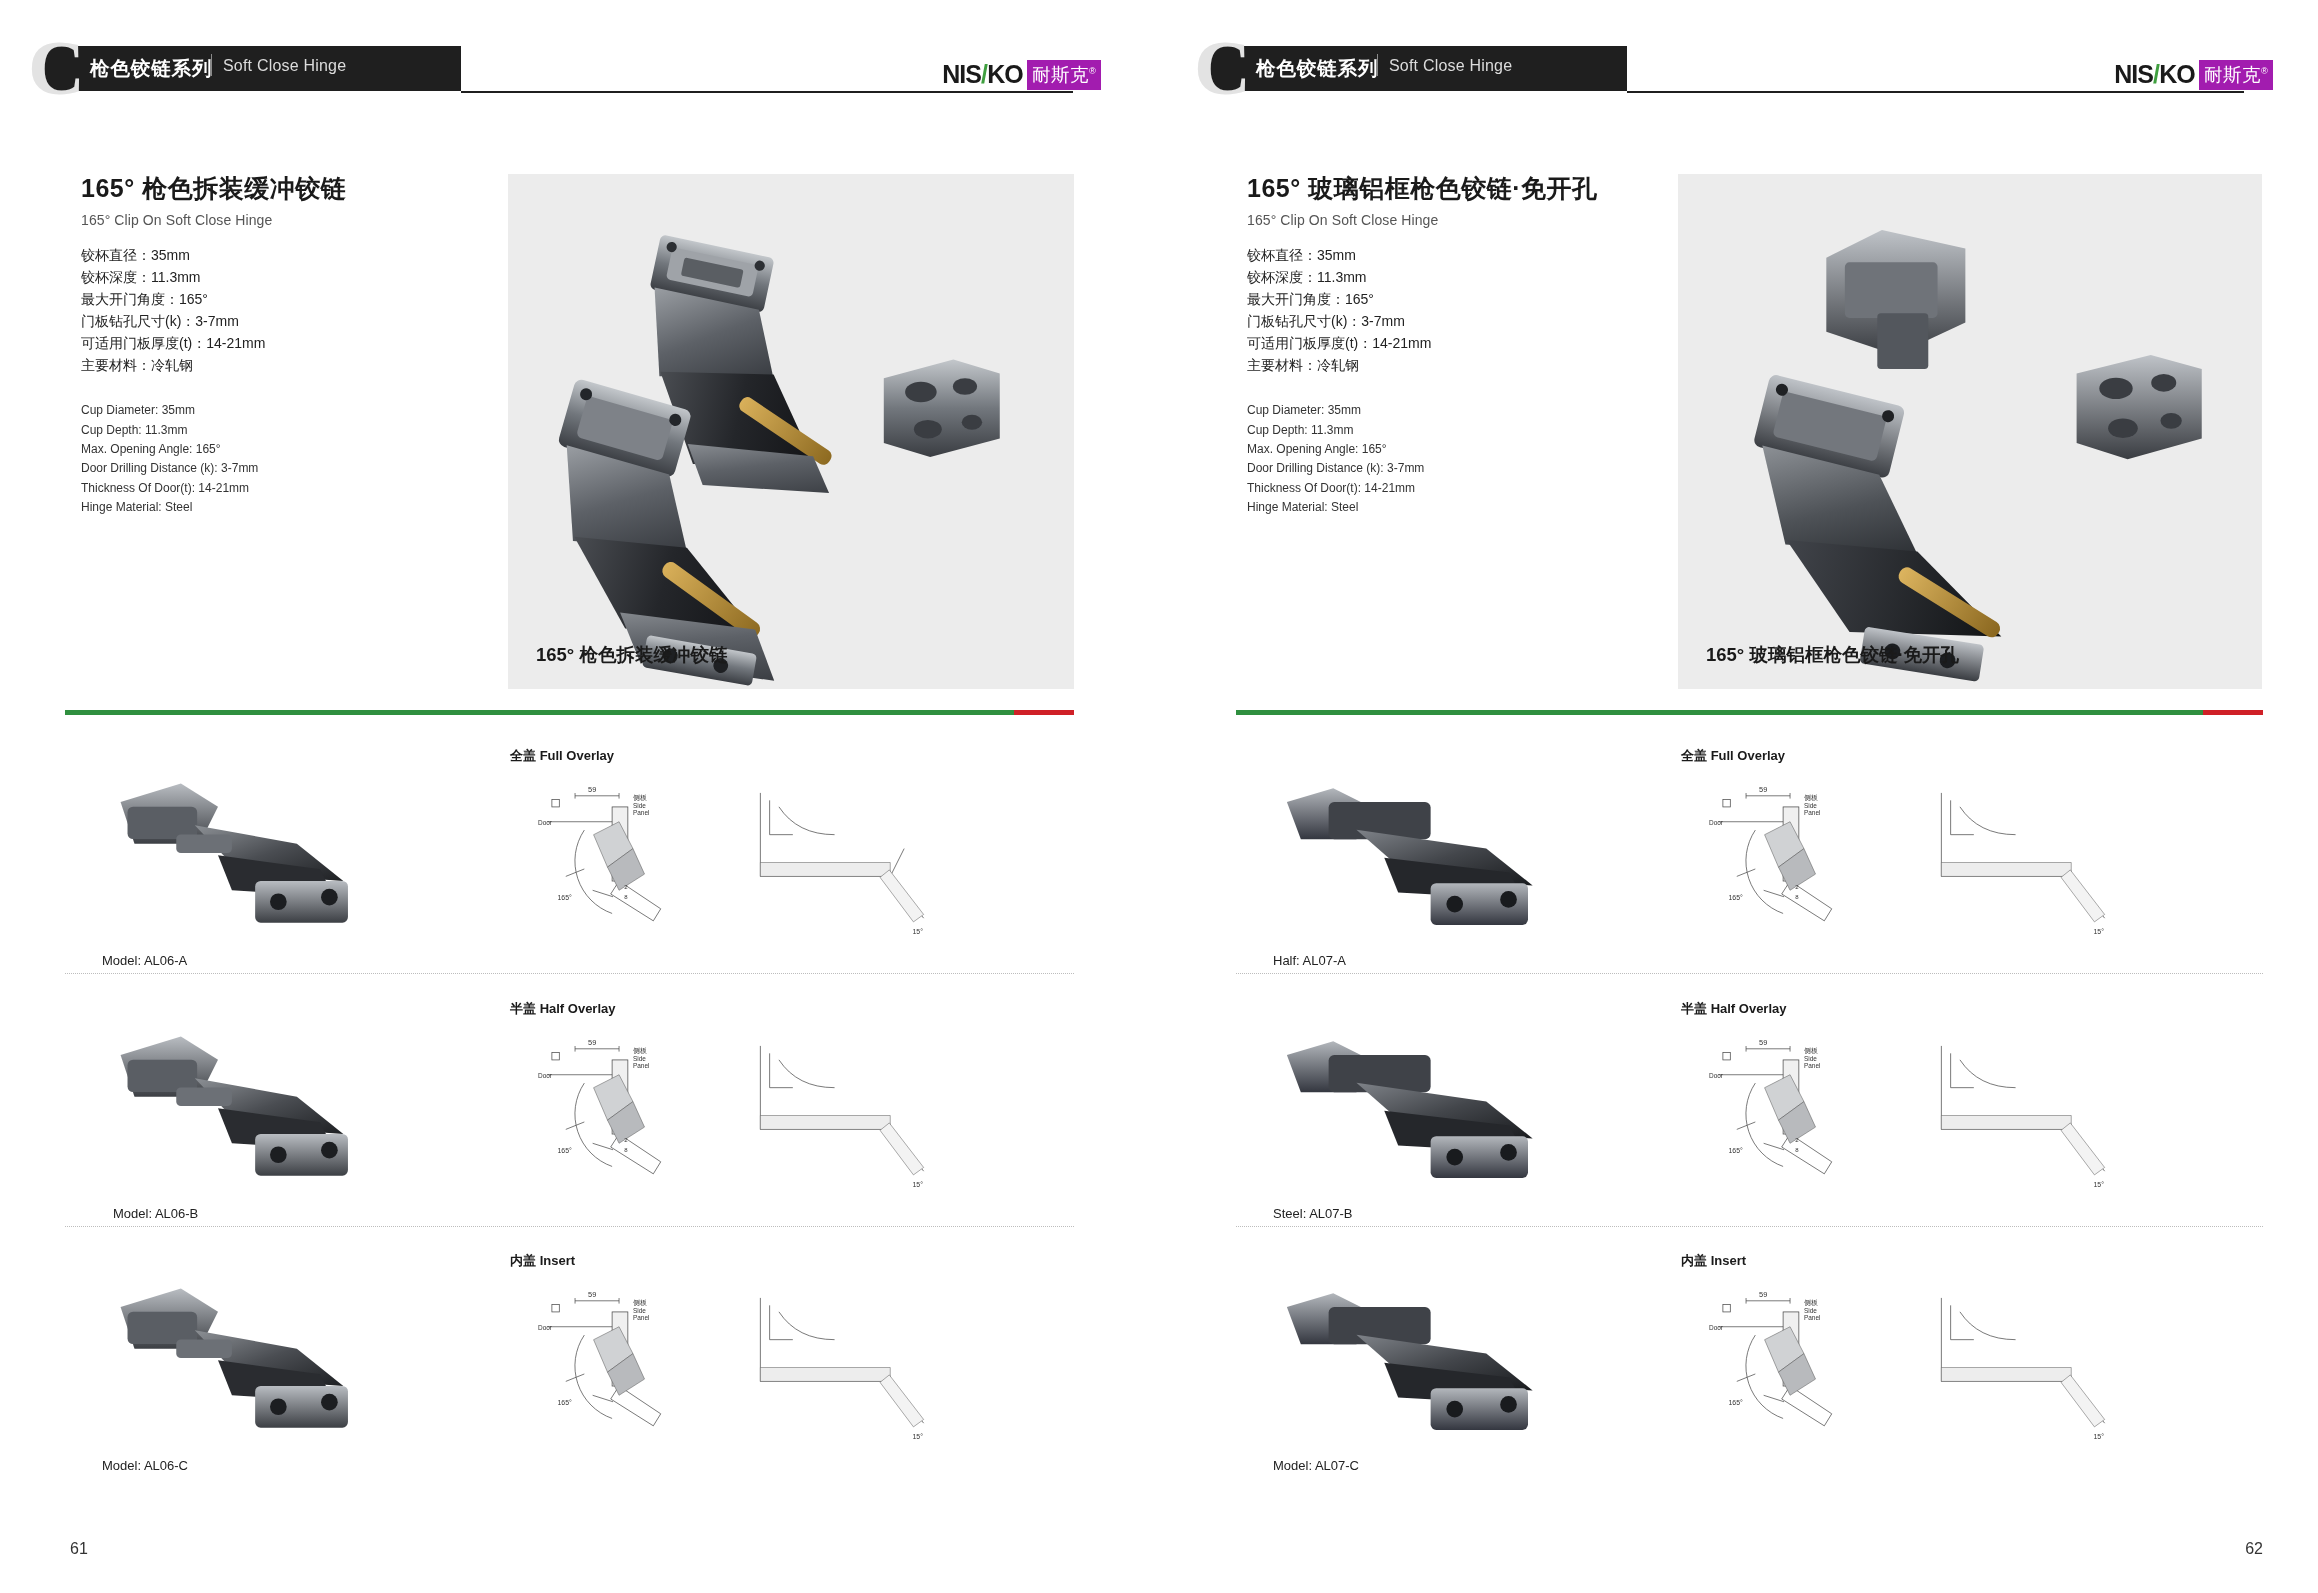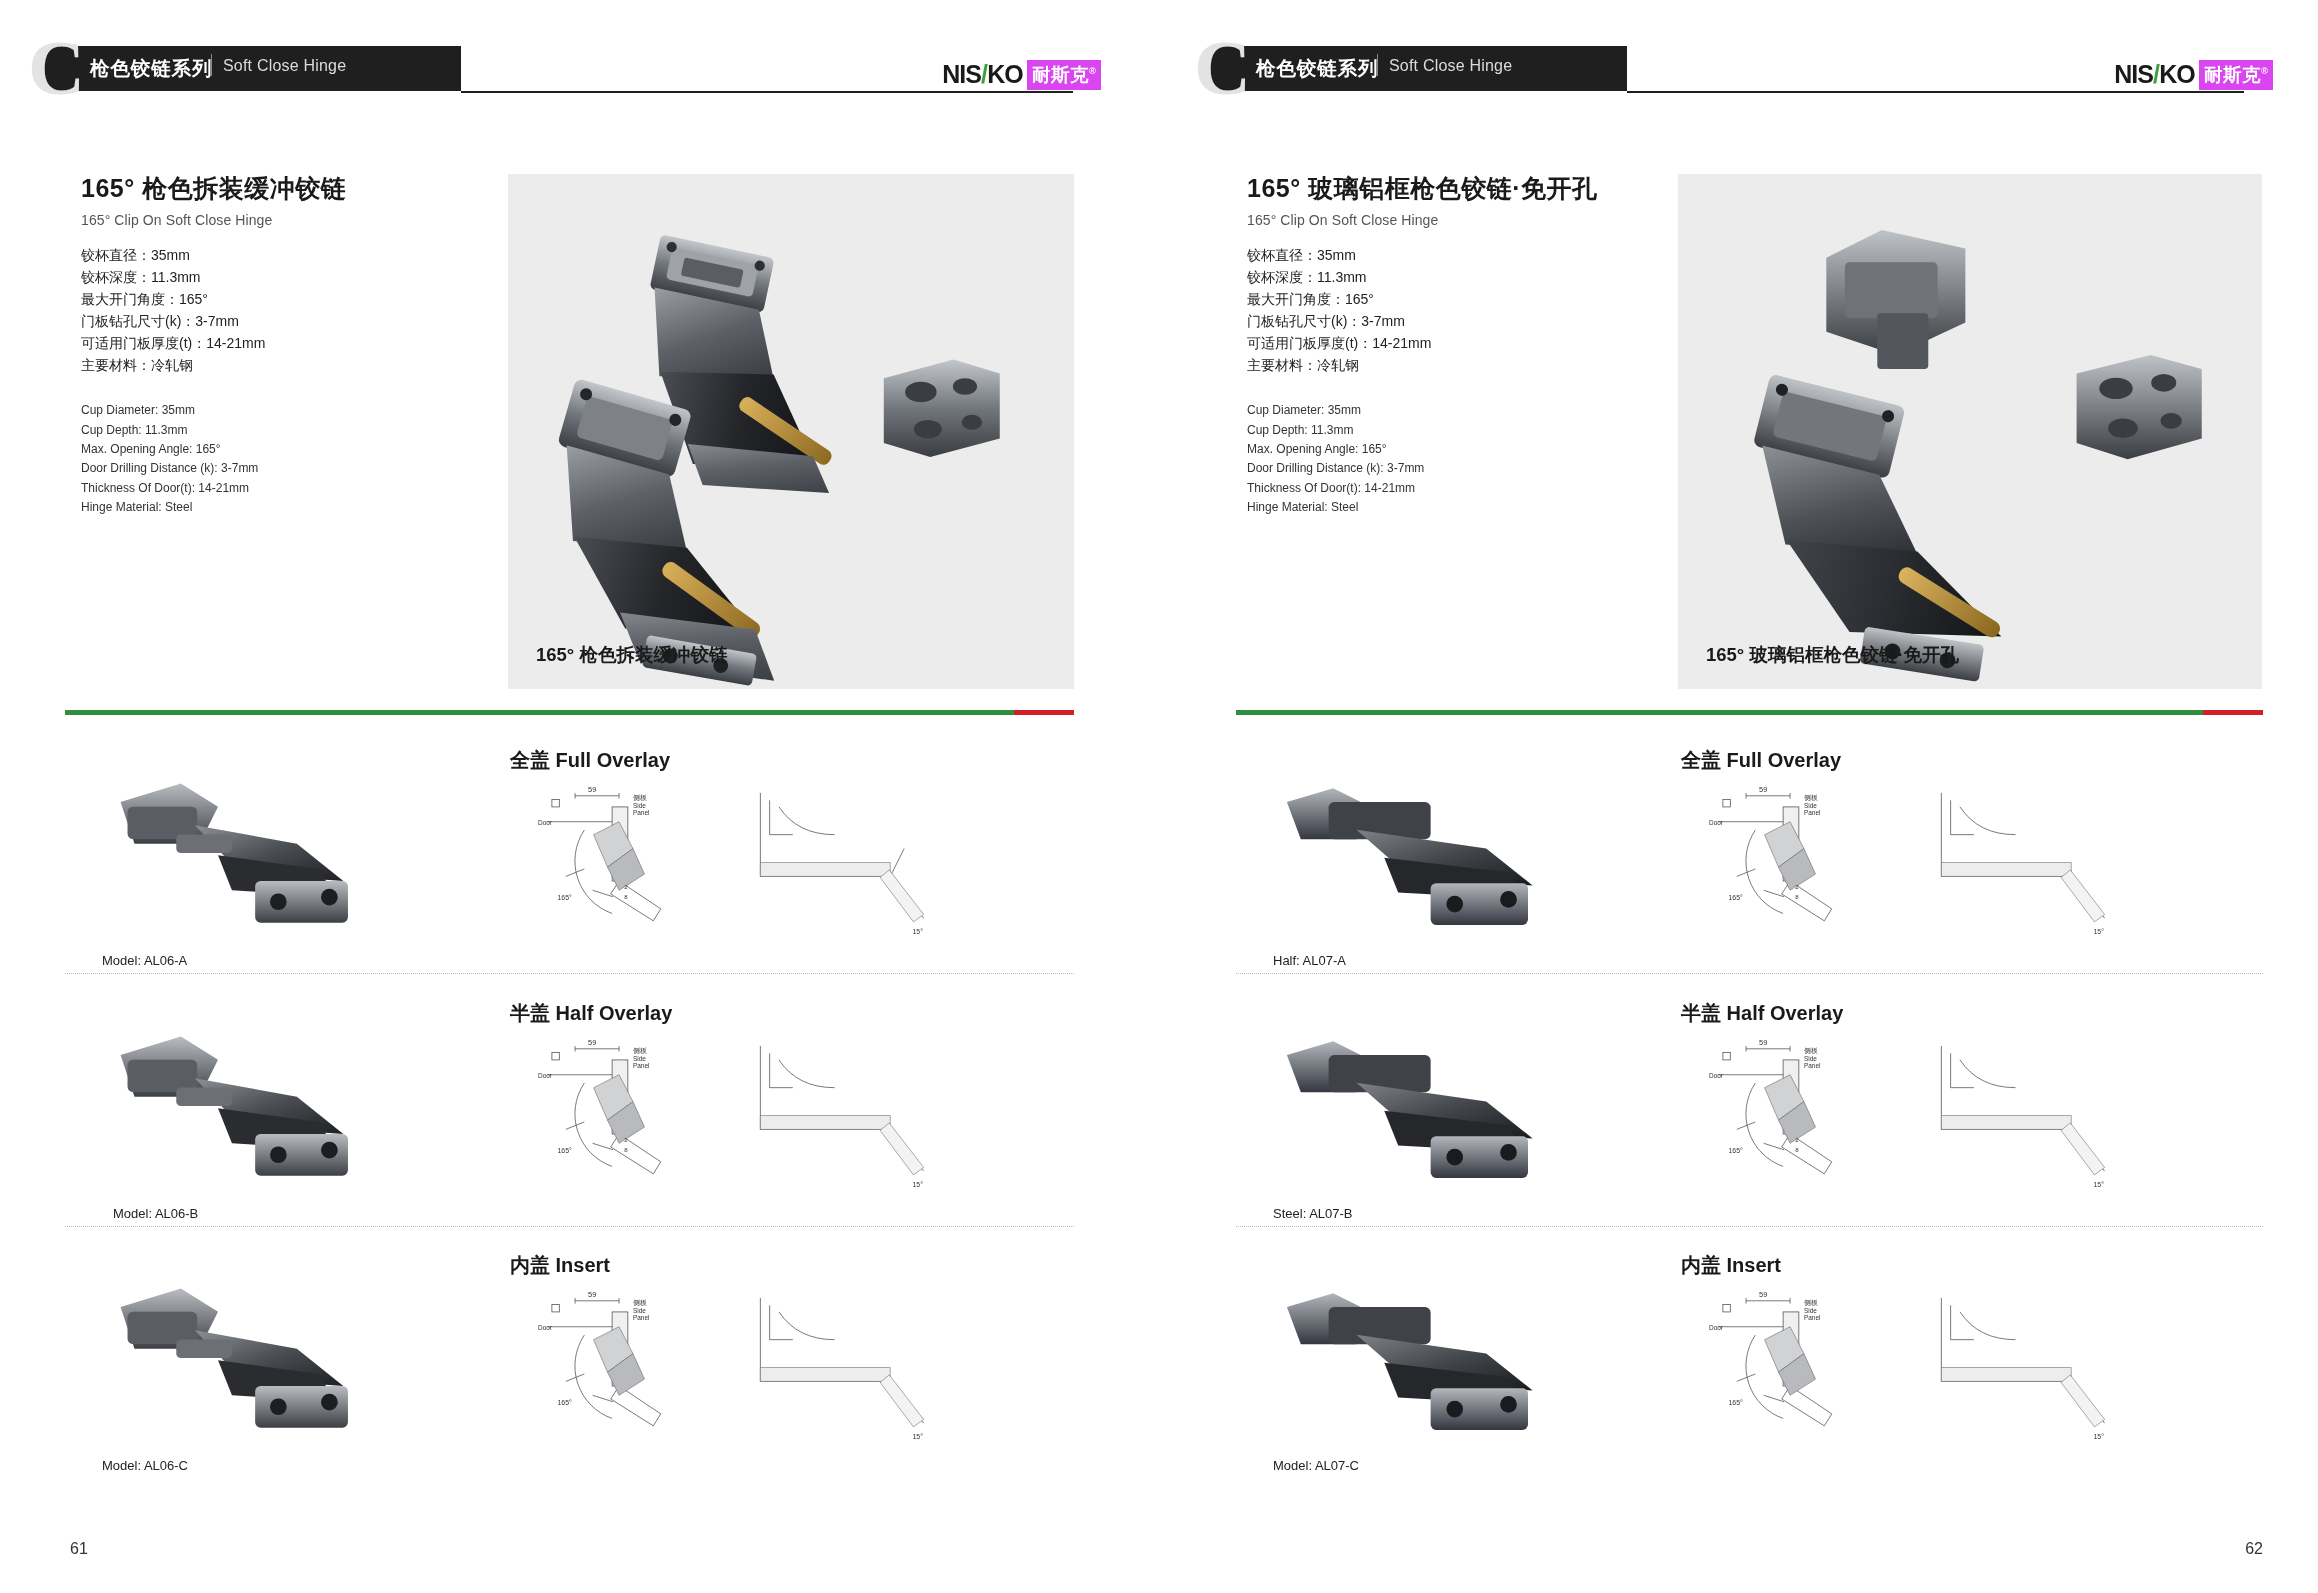--- a/index.html
+++ b/index.html
@@ -12,40 +12,40 @@
   .hdr{position:relative;height:107px;}
   .hdr-band{position:absolute;left:44px;top:46px;width:417px;height:45px;background:#1f1f1f;}
   .hdr-c{position:absolute;left:28px;top:28px;font-size:79px;line-height:79px;color:#e3e3e3;font-family:"Liberation Serif",serif;font-weight:bold;}
   .hdr-cn{position:absolute;left:90px;top:55px;color:#fff;font-size:19.5px;font-weight:bold;letter-spacing:0.9px;}
   .hdr-sep{position:absolute;left:211px;top:54px;width:1.4px;height:22px;background:#8a8a8a;}
   .hdr-en{position:absolute;left:223px;top:57px;color:#dcdcdc;font-size:16px;letter-spacing:0.2px;}
   .hdr-rule{position:absolute;left:461px;top:91px;height:1.9px;background:#1f1f1f;}
   .logo{position:absolute;top:60px;display:flex;align-items:center;gap:4.6px;}
   .logo .mark{font-size:25px;font-weight:bold;letter-spacing:-0.9px;color:#1a1a1a;font-family:"Liberation Sans",sans-serif;}
   .logo .mark .g{color:#3f9f3f;}
-  .logo .cn{background:#d946ef;color:#fff;font-size:18.5px;font-weight:bold;padding:1.9px 4.6px 2.8px;letter-spacing:0.5px;}
+  .logo .cn{background:#a21caf;color:#fff;font-size:18.5px;font-weight:normal;padding:1.9px 4.6px 2.8px;letter-spacing:0.5px;}
   .logo .reg{font-size:9.3px;vertical-align:super;}
 
   
   .title-cn{font-size:25px;font-weight:bold;letter-spacing:0.5px;}
   .title-en{font-size:14px;color:#555;margin-top:6.5px;letter-spacing:0.1px;}
   .spec{margin-top:16px;font-size:14px;line-height:1.58;color:#222;}
   .spec-en{margin-top:25px;font-size:12px;line-height:1.62;color:#333;}
 
   
   .hero{position:absolute;background:#ececec;}
   .hero-cap{position:absolute;bottom:22px;left:28px;font-size:18.5px;font-weight:bold;color:#1a1a1a;}
 
   
   .divider{position:absolute;height:4.6px;background:#2f8f3f;}
   .divider .red{position:absolute;right:0;top:0;height:4.6px;width:60px;background:#cf2027;}
 
   
   .row{position:absolute;}
-  .row-title{font-size:20px;font-weight:bold;}
+  .row-title{font-size:13px;font-weight:bold;}
   .row-title .en{font-weight:bold;}
   .model{font-size:13px;color:#222;}
   .dotted{position:absolute;height:0;border-top:1.4px dotted #bdbdbd;}
 
   .pgnum{position:absolute;bottom:36px;font-size:16px;color:#333;}
   svg{display:block;}
 </style>
 </head>
 <body>
 

